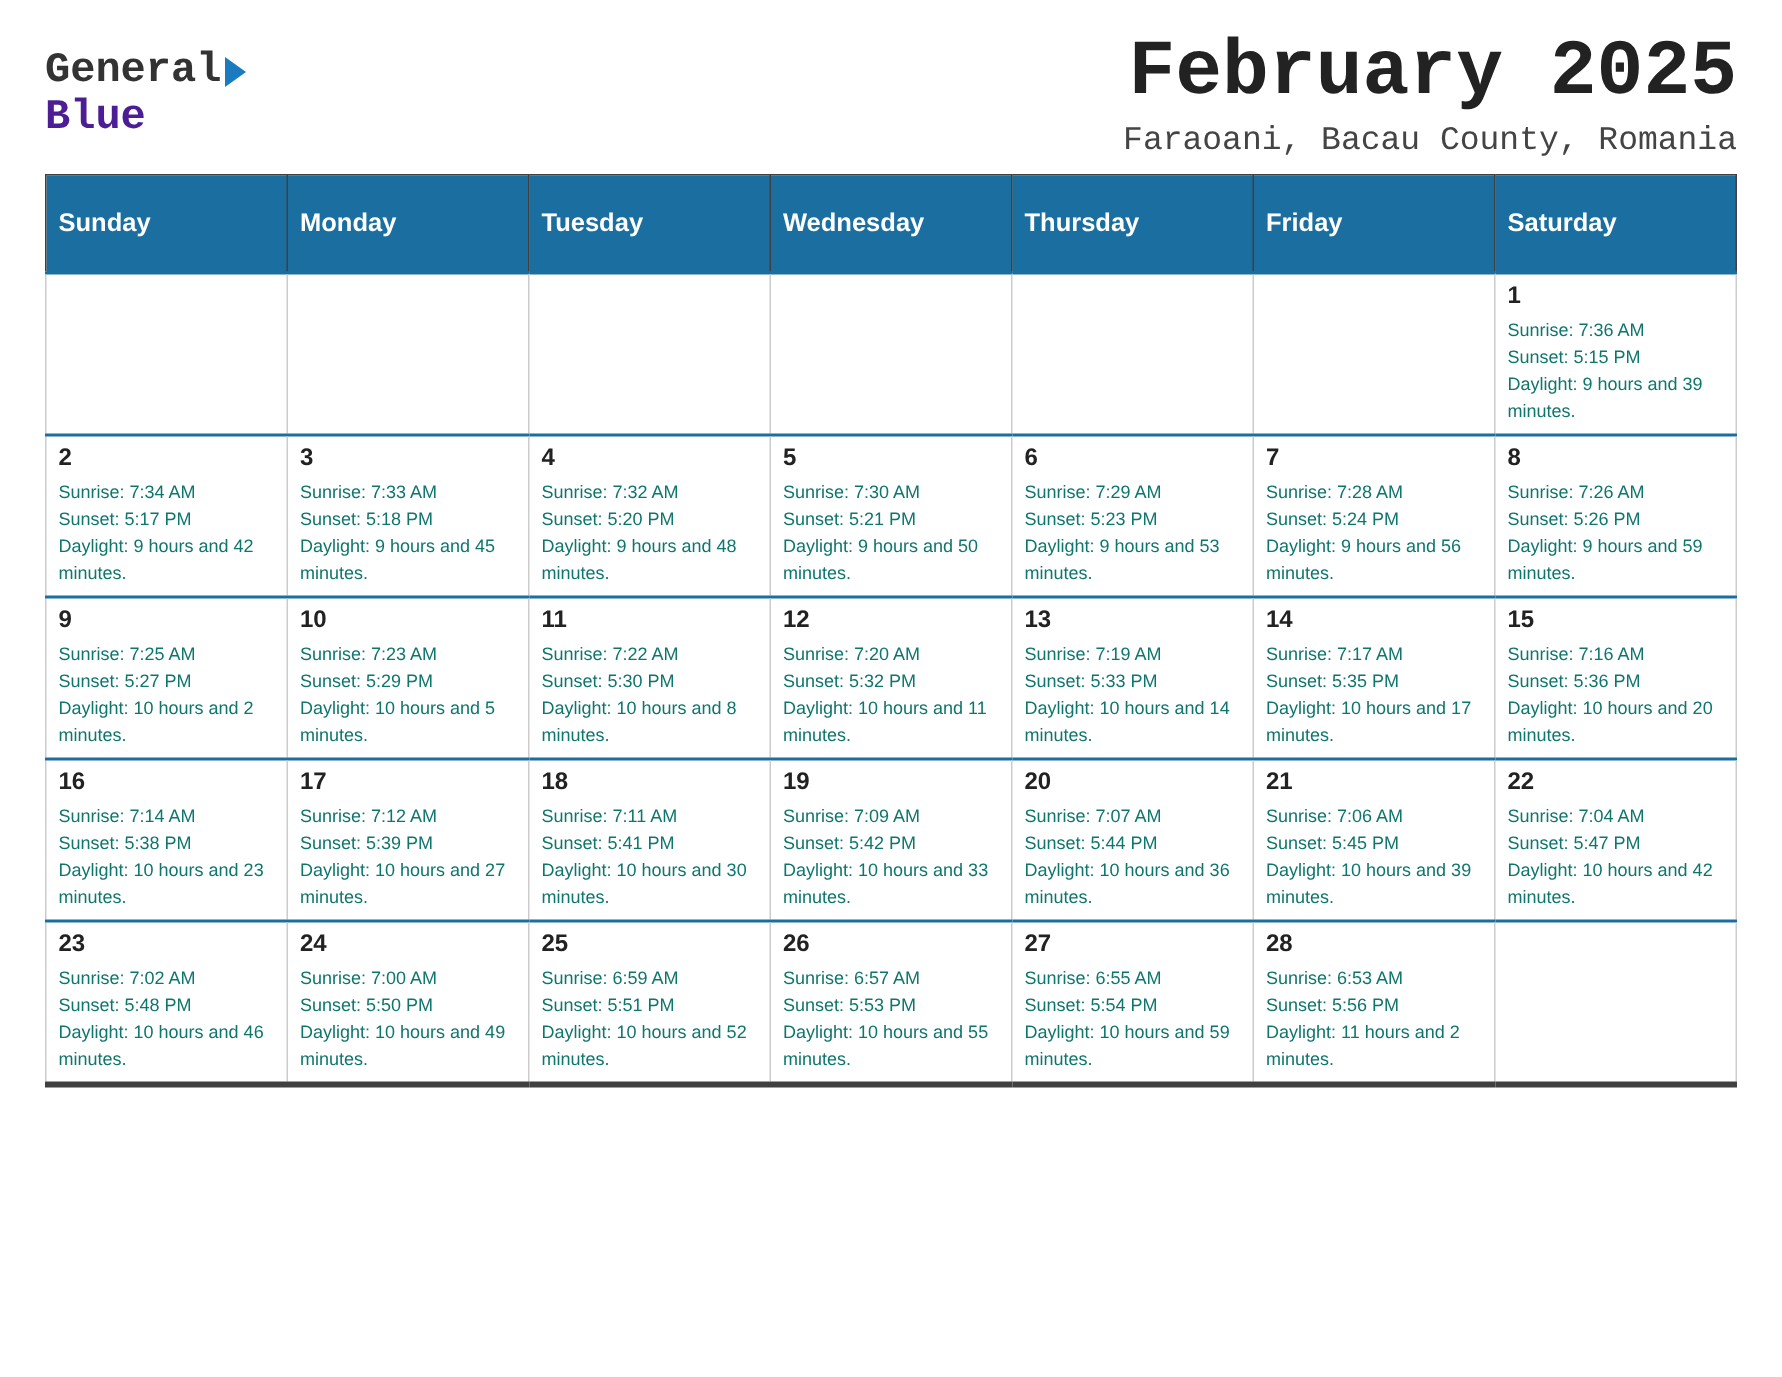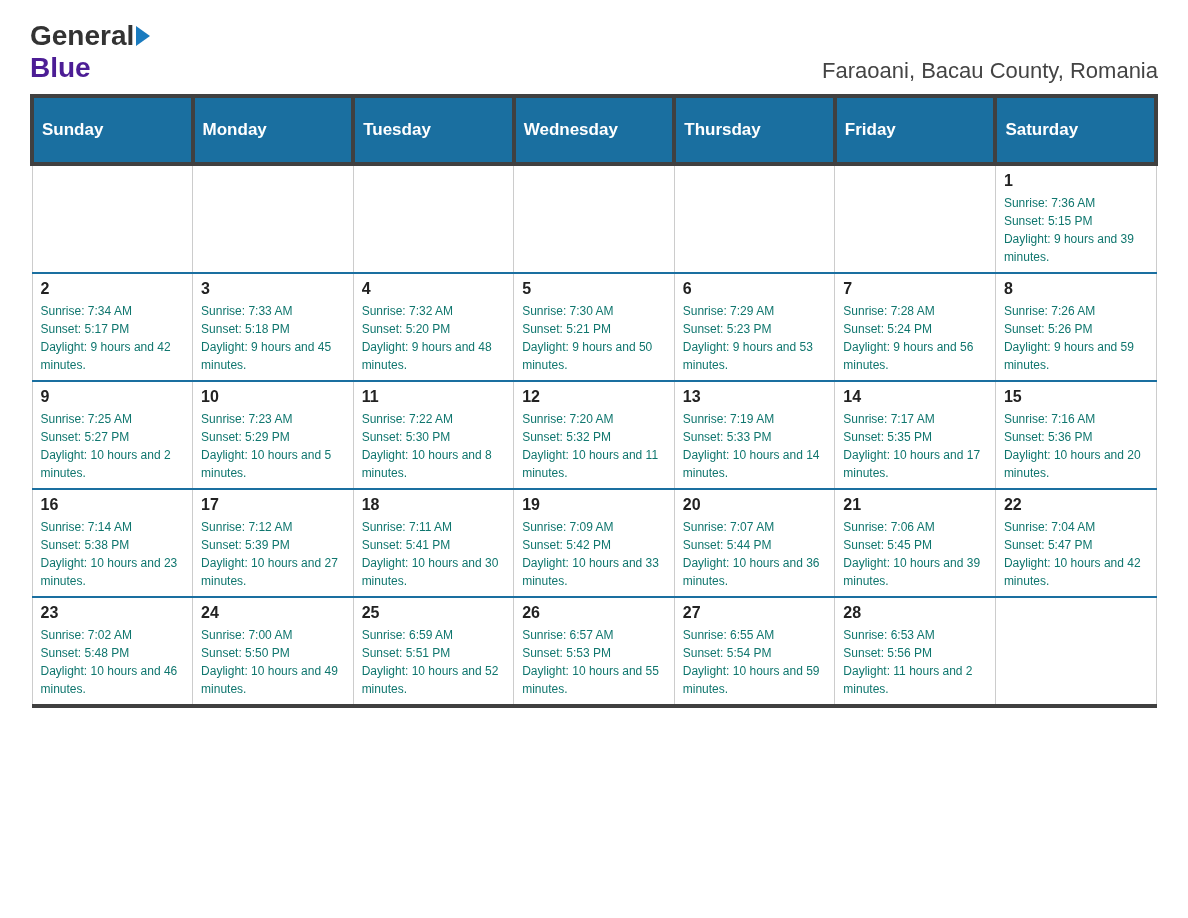--- a/index.html
+++ b/index.html
@@ -6,21 +6,22 @@
     body {
       font-family: Arial, sans-serif;
       background: #fff;
       width: 1188px;
       min-height: 918px;
       padding: 20px 30px;
     }
     .header {
       display: flex;
       justify-content: space-between;
-      align-items: flex-end;
+      align-items: center;
+      font-family: Liberation Mono, monospace;
     }
     .logo {
       display: flex;
       flex-direction: column;
       align-items: flex-start;
     }
     .logo-general {
       font-size: 28px;
       font-weight: bold;
       color: #333;
@@ -62,21 +63,21 @@
       border-collapse: collapse;
       margin-top: 10px;
     }
     .calendar th {
       background-color: #1a6fa0;
       color: #fff;
       font-size: 17px;
       font-weight: 600;
       padding: 22px 8px;
       text-align: left;
-      border: 4px solid #404040;
+      border: 1px solid #404040;
     }
     .calendar td {
       vertical-align: top;
       border: 1px solid #ccc;
       padding: 6px 8px;
       width: calc(100% / 7);
       min-height: 110px;
       font-size: 12.5px;
       color: #333;
       background: #fff;
@@ -108,20 +109,21 @@
 
 <div class="header">
   <div class="logo">
     <div class="logo-general">
       <span>General</span>
         <span class="logo-blue-arrow"></span>
     </div>
     <div class="logo-blue-text">Blue</div>
   </div>
   <div class="title-area">
+    <h1>February 2025</h1>
     <h2>Faraoani, Bacau County, Romania</h2>
   </div>
 </div>
 
 <table class="calendar">
   <thead>
     <tr>
       <th>Sunday</th>
       <th>Monday</th>
       <th>Tuesday</th>

